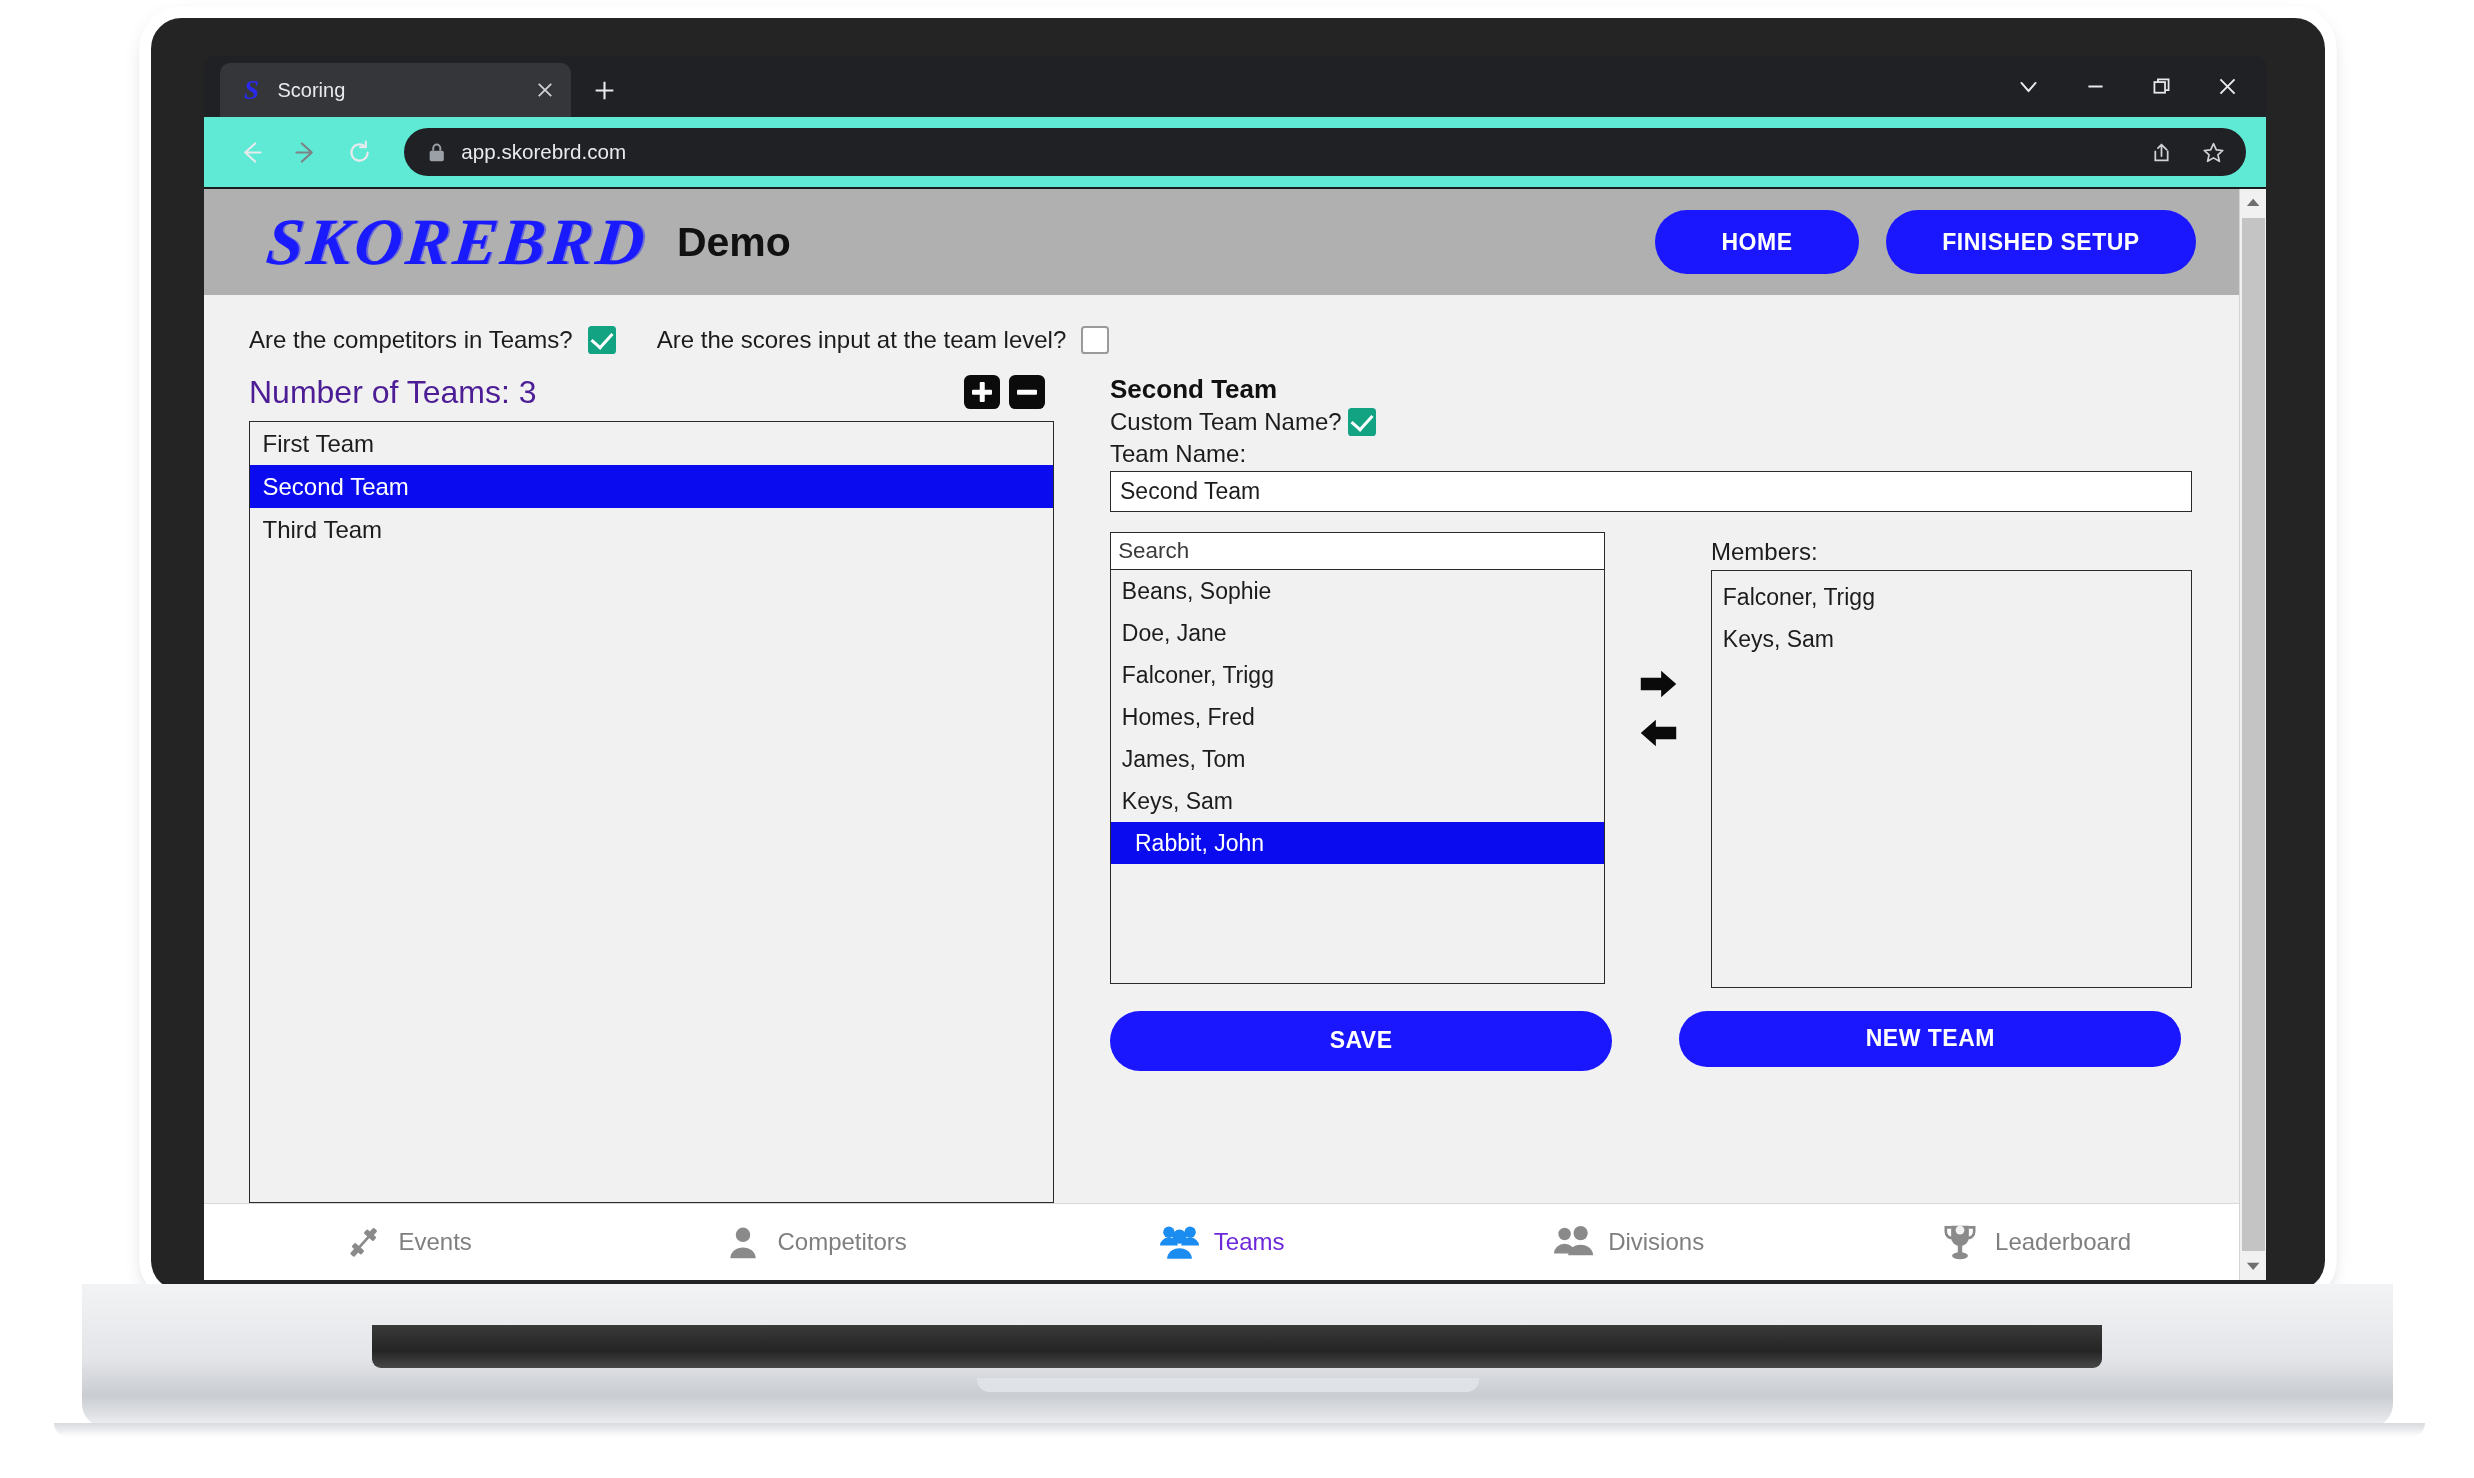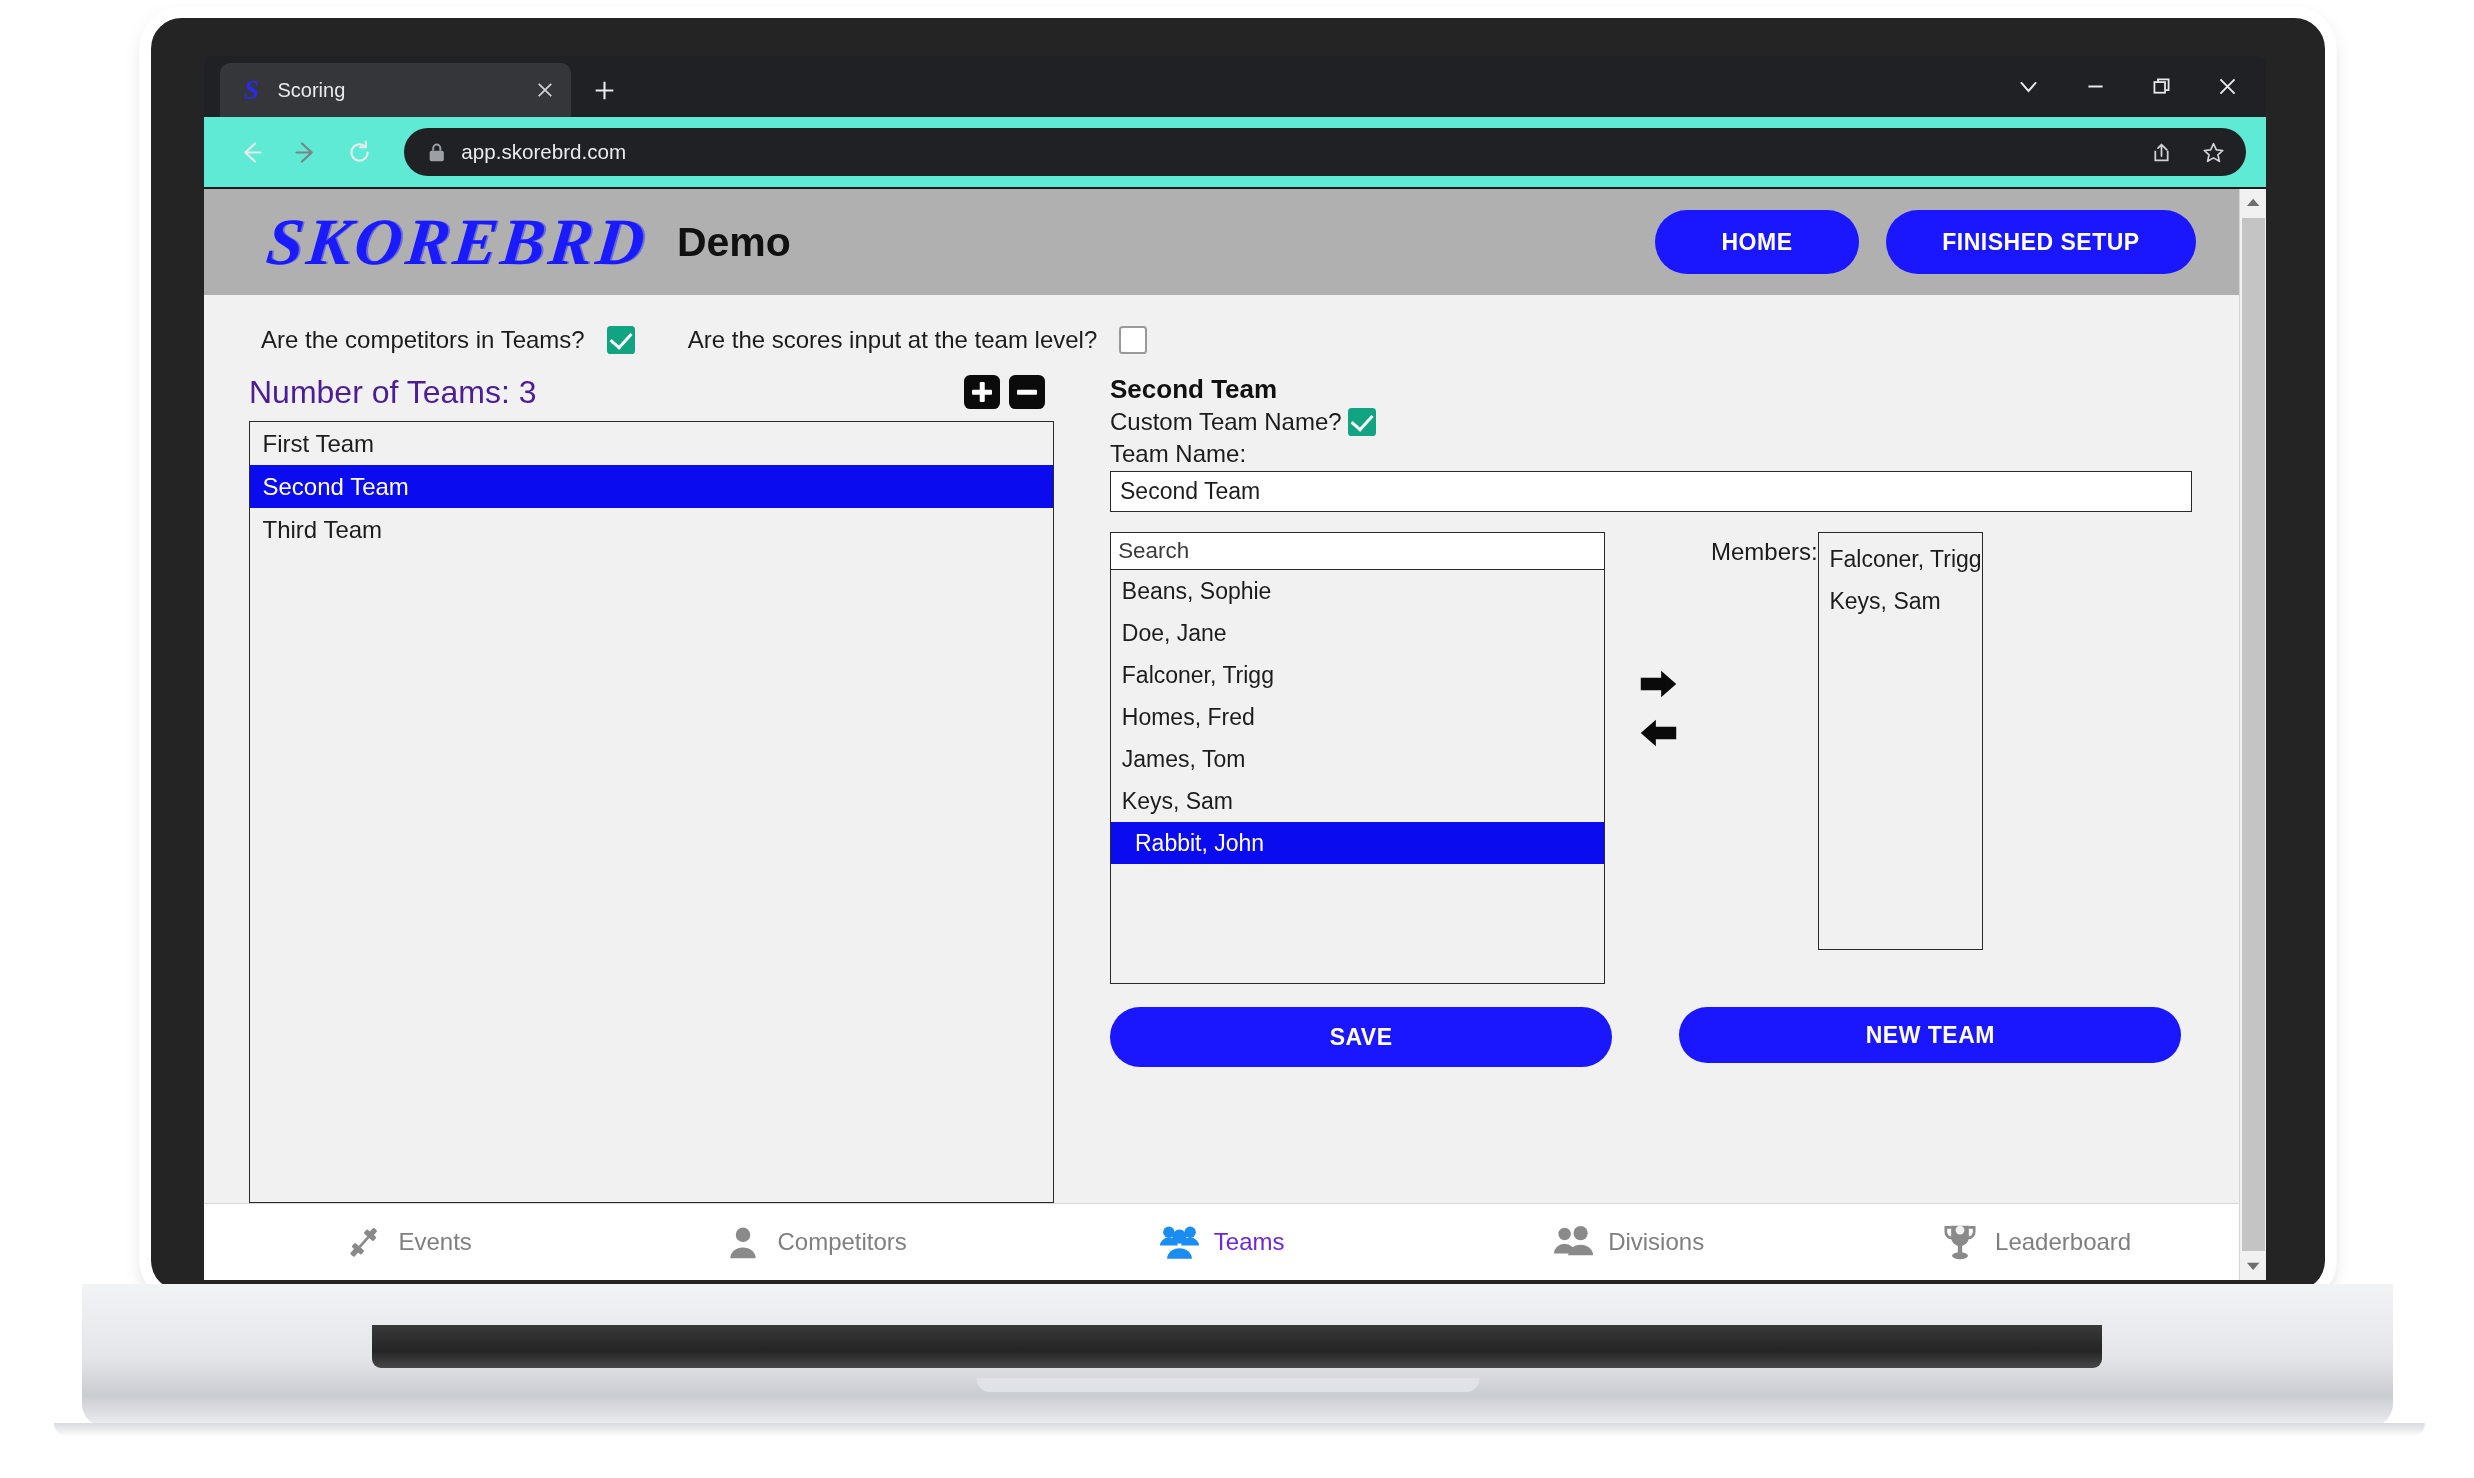--- a/index.html
+++ b/index.html
@@ -221,21 +221,21 @@
   }
 
   
   #options-row {
     display: flex; align-items: center;
     gap: 41px;
     padding-left: 18px;
     margin-bottom: 20px;
     flex: 0 0 auto;
   }
-  .opt-group { display: flex; align-items: center; gap: 22px; margin-left: 12px; }
+  .opt-group { display: flex; align-items: center; gap: 15px; }
   .opt-label { font-size: 24px; color: #1c1c1c; white-space: nowrap; }
   .checkbox {
     width: 28px; height: 28px;
     border-radius: 3.6px;
     display: flex; align-items: center; justify-content: center;
     flex: 0 0 auto;
   }
   .checkbox.checked { background: #12a383; }
   .checkbox.checked::after {
     content: "";
@@ -387,21 +387,21 @@
     gap: 12.5px;
     padding-top: 134px;
   }
   .transfer-arrow {
     width: 43px; height: 36px;
     display: flex; align-items: center; justify-content: center;
   }
 
   #members-column {
     flex: 1 1 auto;
-    display: flex; flex-direction: row;
+    display: flex; flex-direction: column;
     min-width: 0;
   }
   #members-label {
     font-size: 24px; color: #1c1c1c;
     margin-bottom: 3.6px; height: 34px;
     display: flex; align-items: flex-end;
   }
   #members-listbox {
     height: 418px;
     border: 1.8px solid #2a2a2a;

